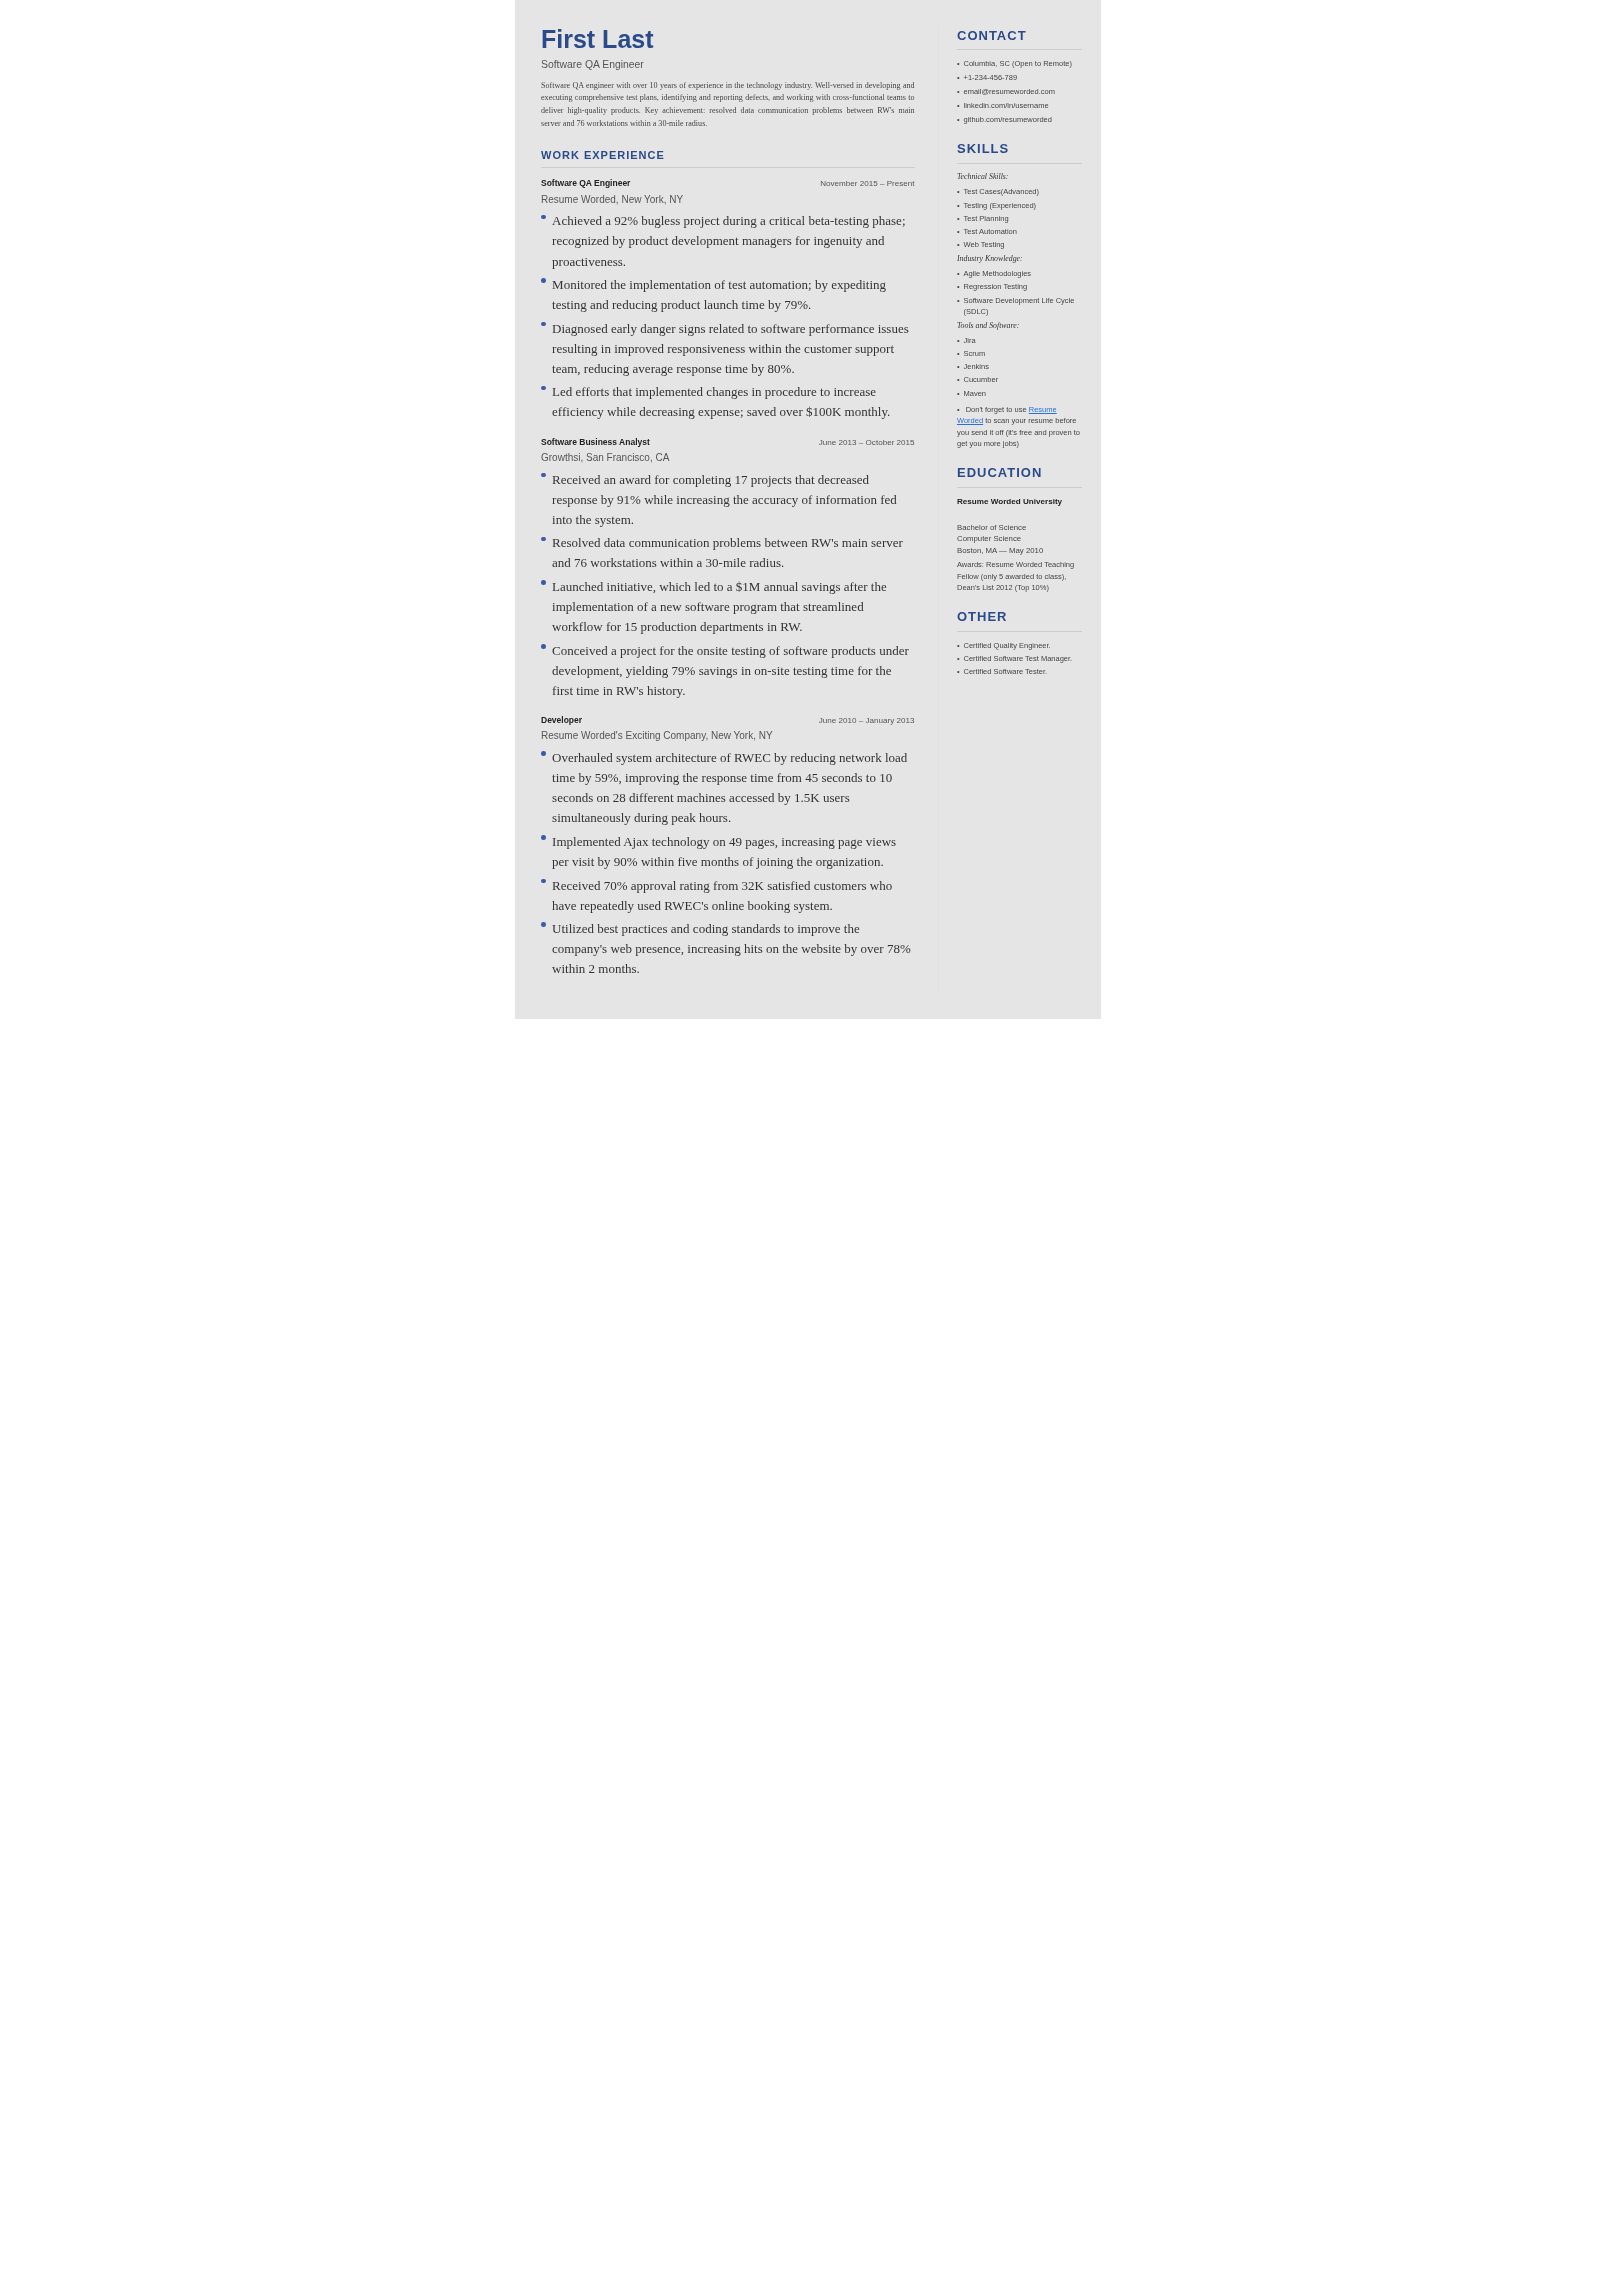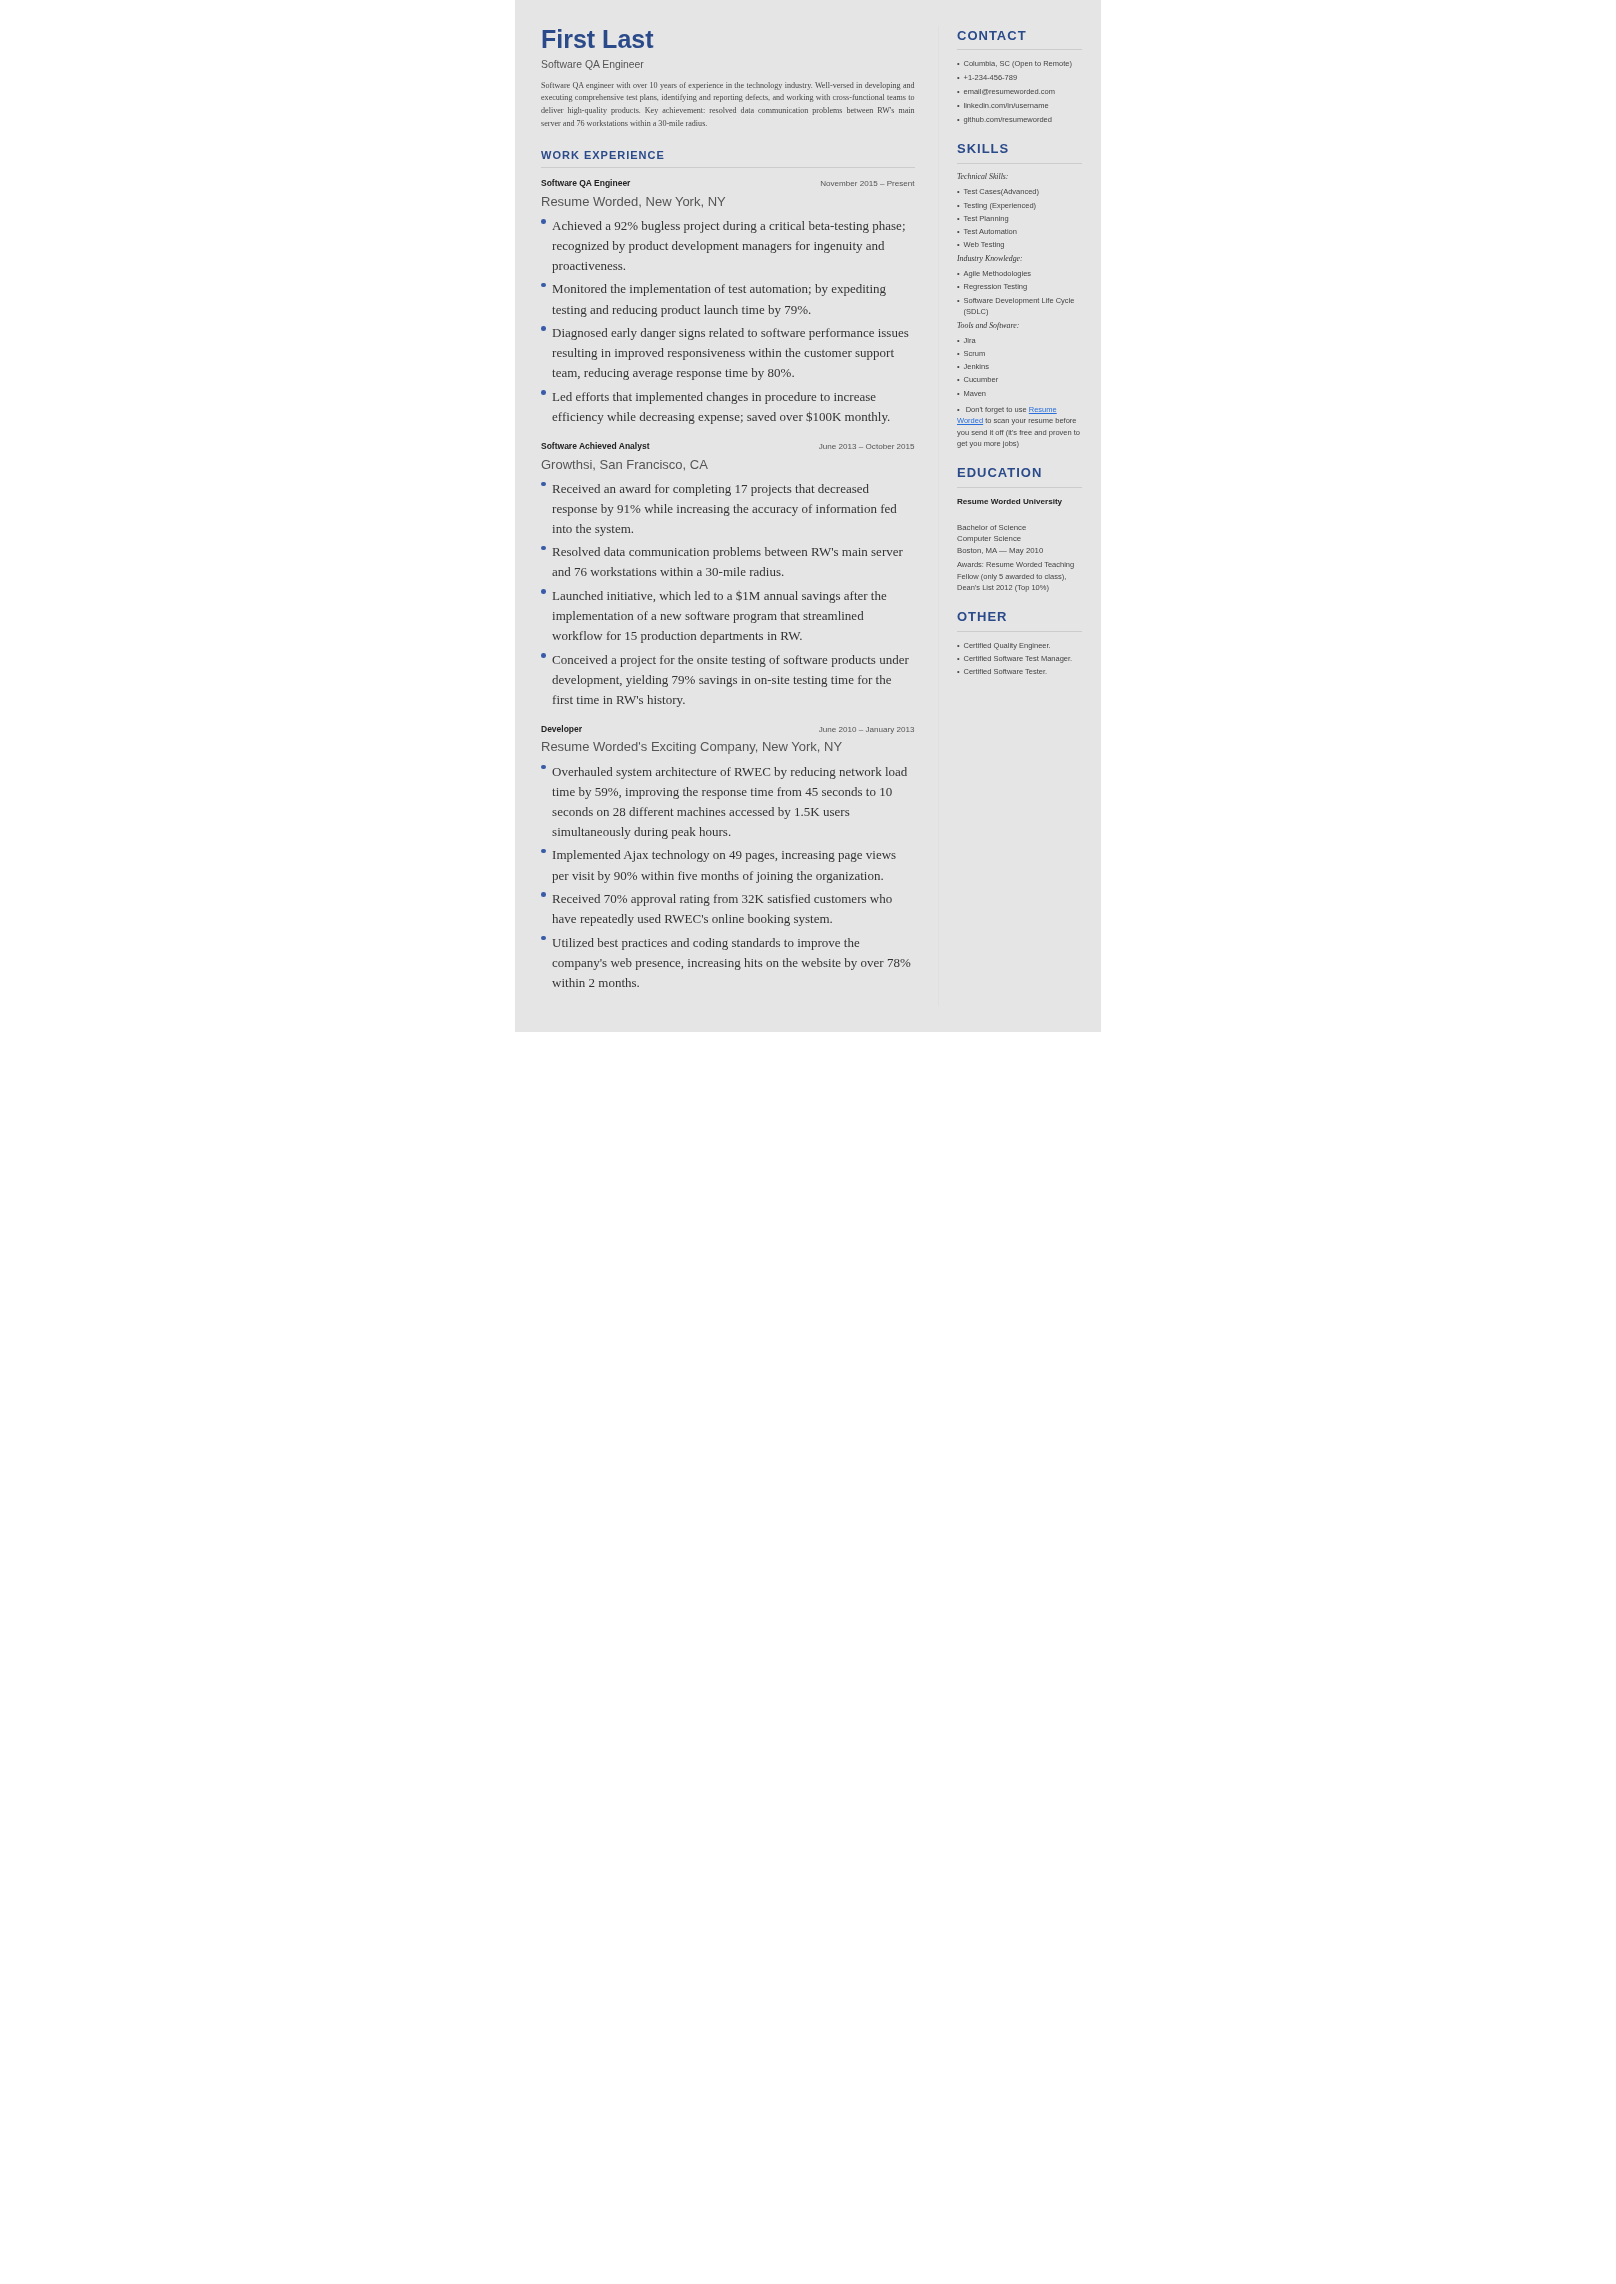--- a/index.html
+++ b/index.html
@@ -83,21 +83,21 @@
       color: #222;
       font-family: Arial, sans-serif;
     }
     .job-dates {
       font-size: 8.1px;
       color: #555;
       font-family: Arial, sans-serif;
       white-space: nowrap;
     }
     .job-company {
-      font-size: 13px;
+      font-size: 10px;
       color: #555;
       margin-bottom: 4.6px;
       font-family: Arial, sans-serif;
     }
     .job-bullets {
       list-style: none;
       padding: 0;
     }
     .job-bullets li {
       display: flex;
@@ -245,21 +245,21 @@
           </li>
         <li>
             <span class="bullet-dot"></span>
             <span>Led efforts that implemented changes in procedure to increase efficiency while decreasing expense; saved over $100K monthly.</span>
           </li>
       </ul>
     </div>
 
     <div class="job-block">
       <div class="job-header">
-        <span class="job-title">Software Achieved Analyst</span>
+        <span class="job-title">Software Business Analyst</span>
         <span class="job-dates">June 2013 – October 2015</span>
       </div>
       <div class="job-company">Growthsi, San Francisco, CA</div>
       <ul class="job-bullets">
         <li>
             <span class="bullet-dot"></span>
             <span>Received an award for completing 17 projects that decreased response by 91% while increasing the accuracy of information fed into the system.</span>
           </li>
         <li>
             <span class="bullet-dot"></span>

